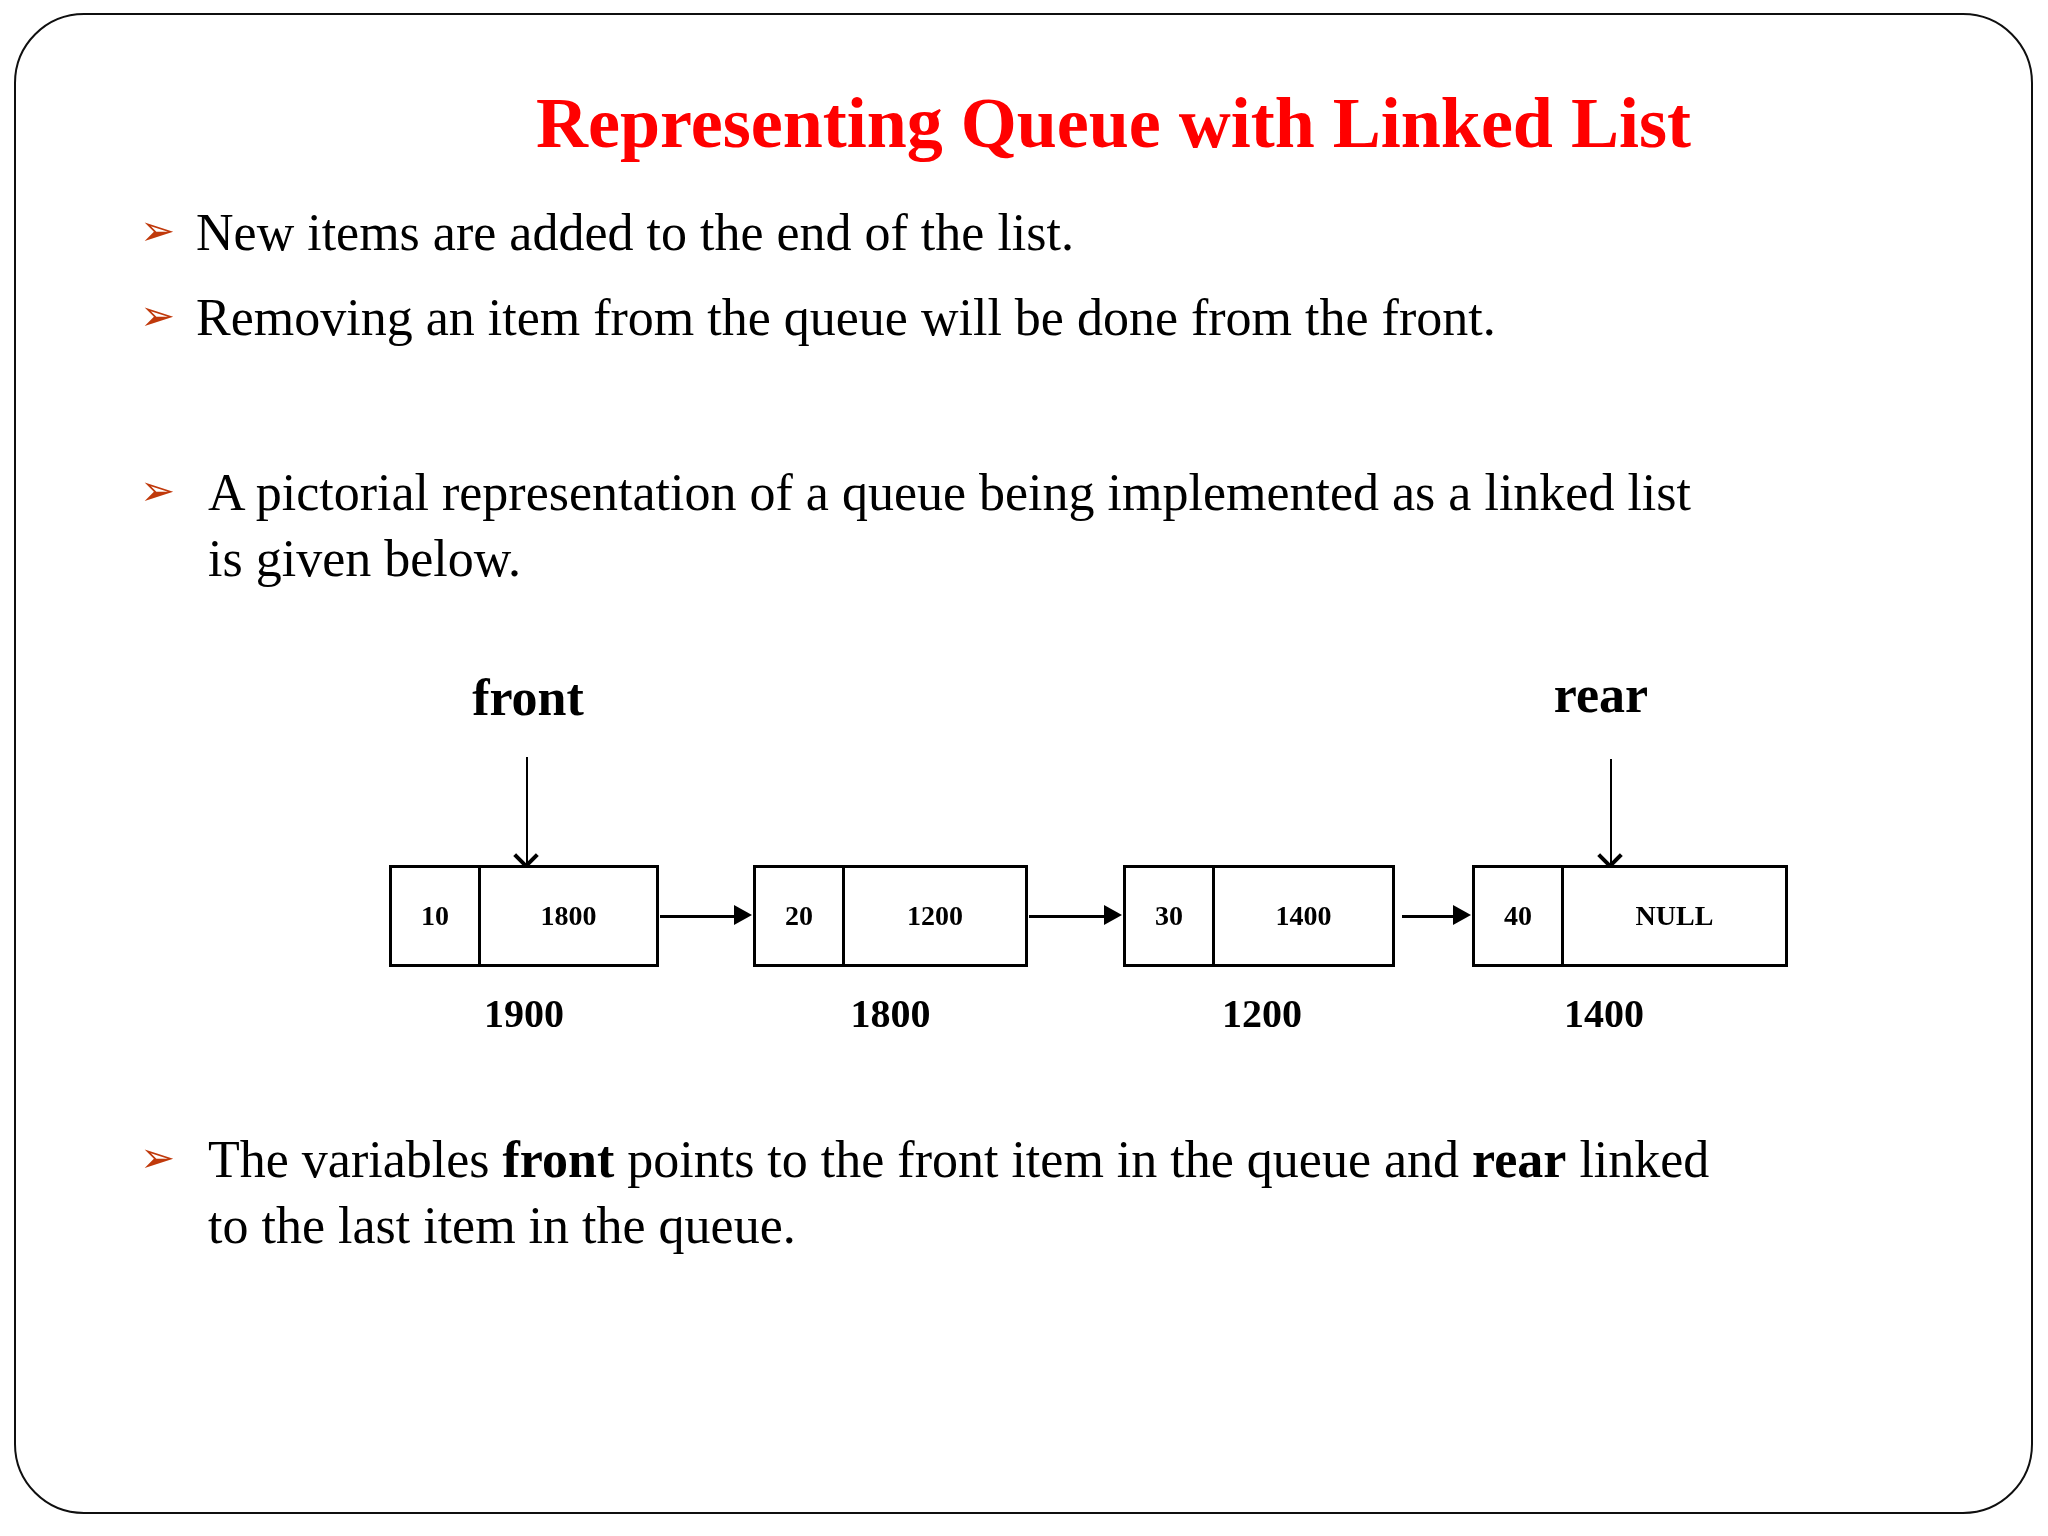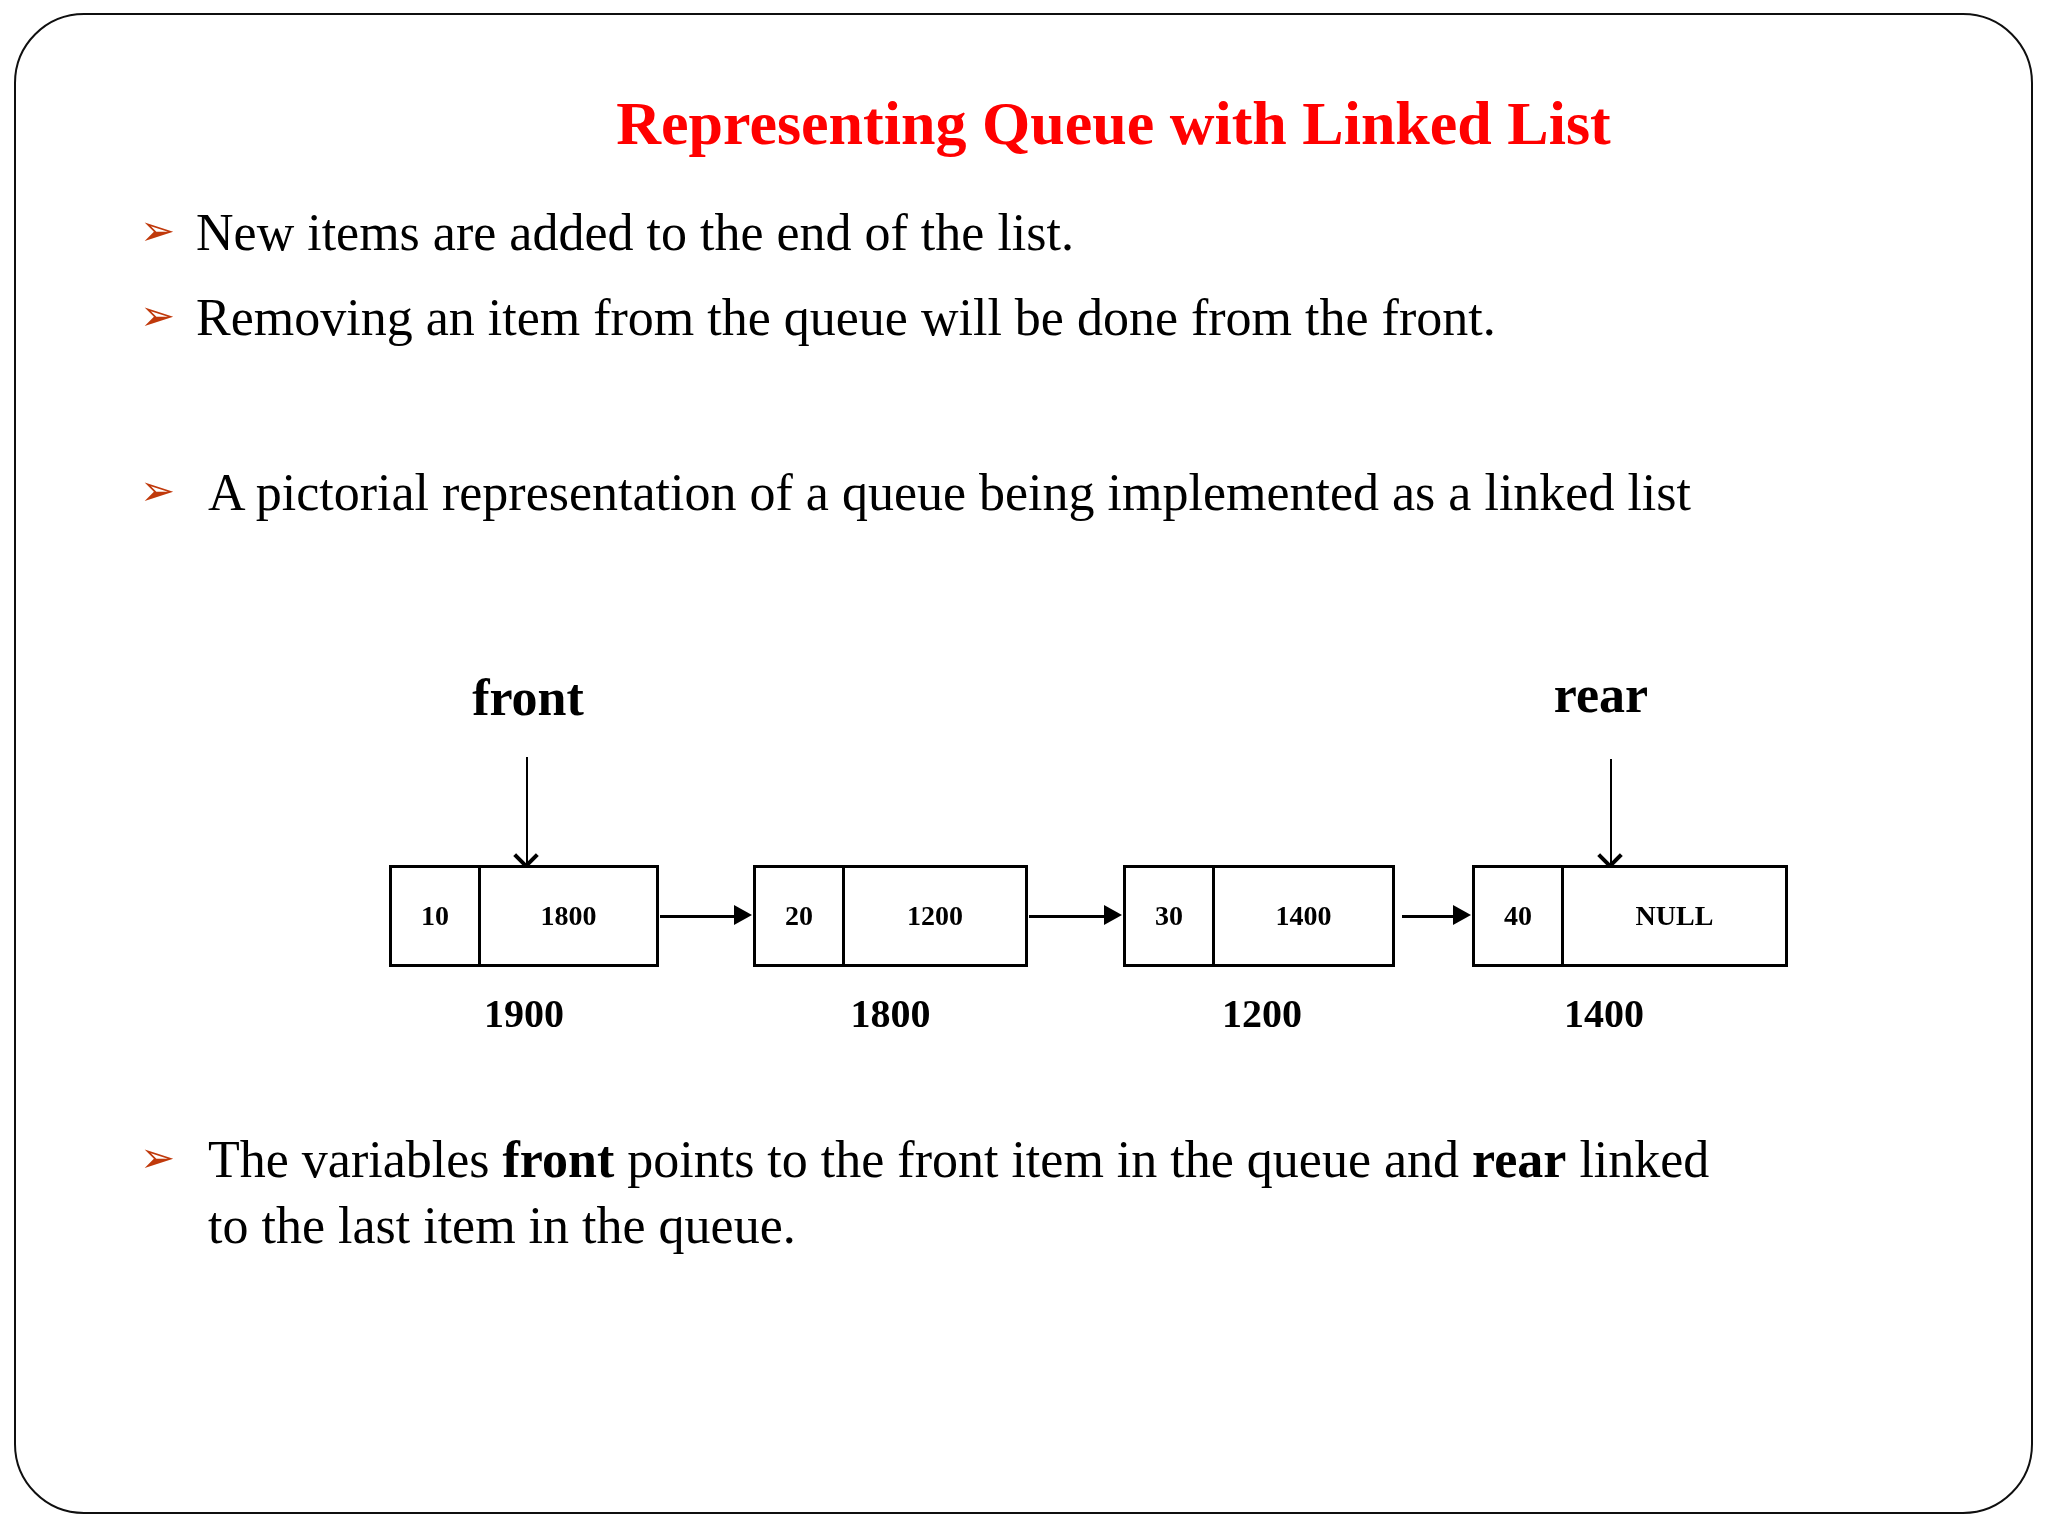--- a/index.html
+++ b/index.html
@@ -24,21 +24,21 @@
     box-sizing: border-box;
   }
   
   .title {
     position: absolute;
     top: 72px;
     left: 190px;
     right: 10px;
     margin: 0;
     text-align: center;
-    font-size: 62px;
+    font-size: 72px;
     line-height: 72px;
     font-weight: bold;
     color: #ff0000;
   }
   
   .bullet {
     position: absolute;
     left: 124px;
     right: 90px;
     display: flex;
@@ -169,20 +169,21 @@
 
   <div class="bullet b2">
     <span class="marker">➢</span>
     <span class="btext">Removing an item from the queue will be done from the front.</span>
   </div>
 
   <div class="bullet b3">
     <span class="marker">➢</span>
     <span class="btext">
         <span class="bline">A pictorial representation of a queue being implemented as a linked list</span>
+        <span class="bline">is given below.</span>
       </span>
   </div>
 
   <div class="diagram">
 
     <div class="ptr-label front-label">front</div>
     <div class="ptr-label rear-label">rear</div>
 
     <div class="varrow front-arrow"></div>
     <div class="varrow rear-arrow"></div>

